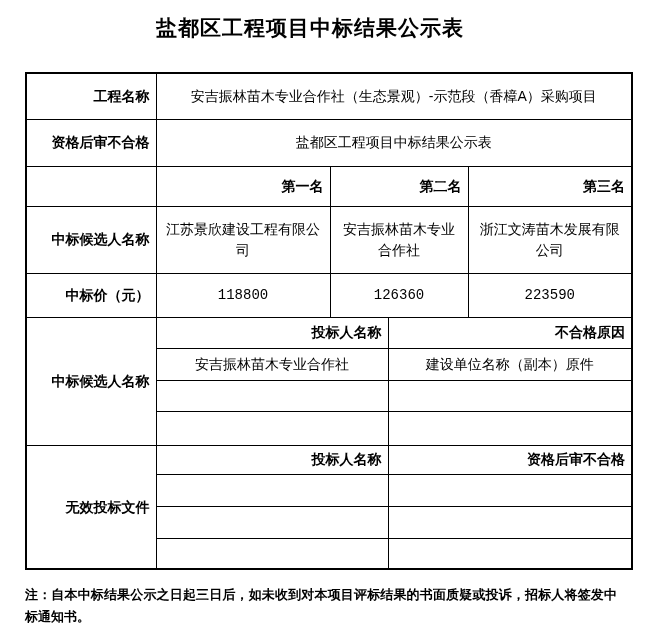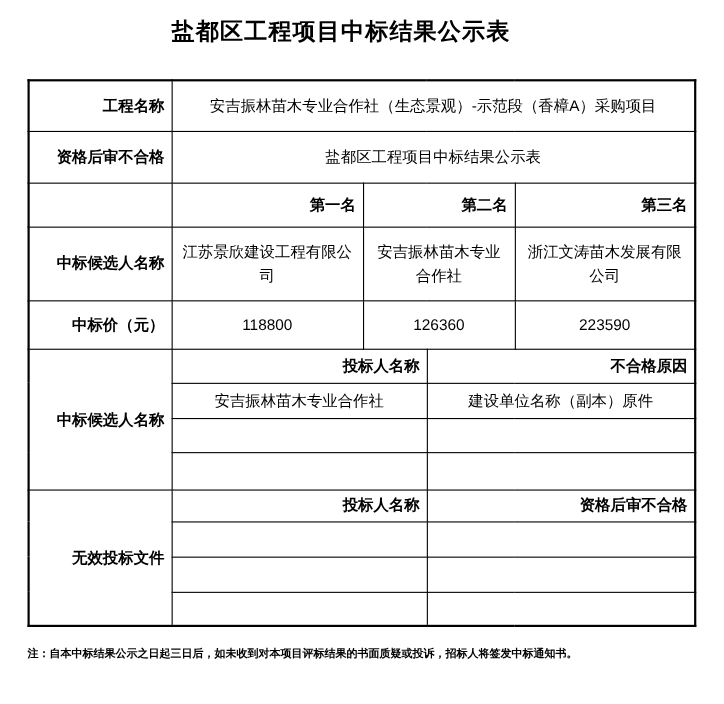--- a/index.html
+++ b/index.html
@@ -33,28 +33,28 @@
     text-align: center;
     vertical-align: middle;
     font-size: 14px;
     line-height: 1.45;
     padding: 2px 6px;
     overflow: hidden;
   }
   table.results th { font-weight: bold; text-align: right; }
   table.results td { font-weight: normal; }
   td.num {
-    font-family: Liberation Sans, sans-serif;
+    font-family: Liberation Mono, monospace;
     font-size: 13px;
   }
   .footer-note {
     position: absolute;
     left: 25px; top: 584px;
     width: 592px;
-    font-size: 10px;
+    font-size: 13px;
     font-weight: bold;
     line-height: 22px;
     text-align: justify;
   }
 </style>
 </head>
 <body>
 
 <div class="page-title">盐都区工程项目中标结果公示表</div>
 

